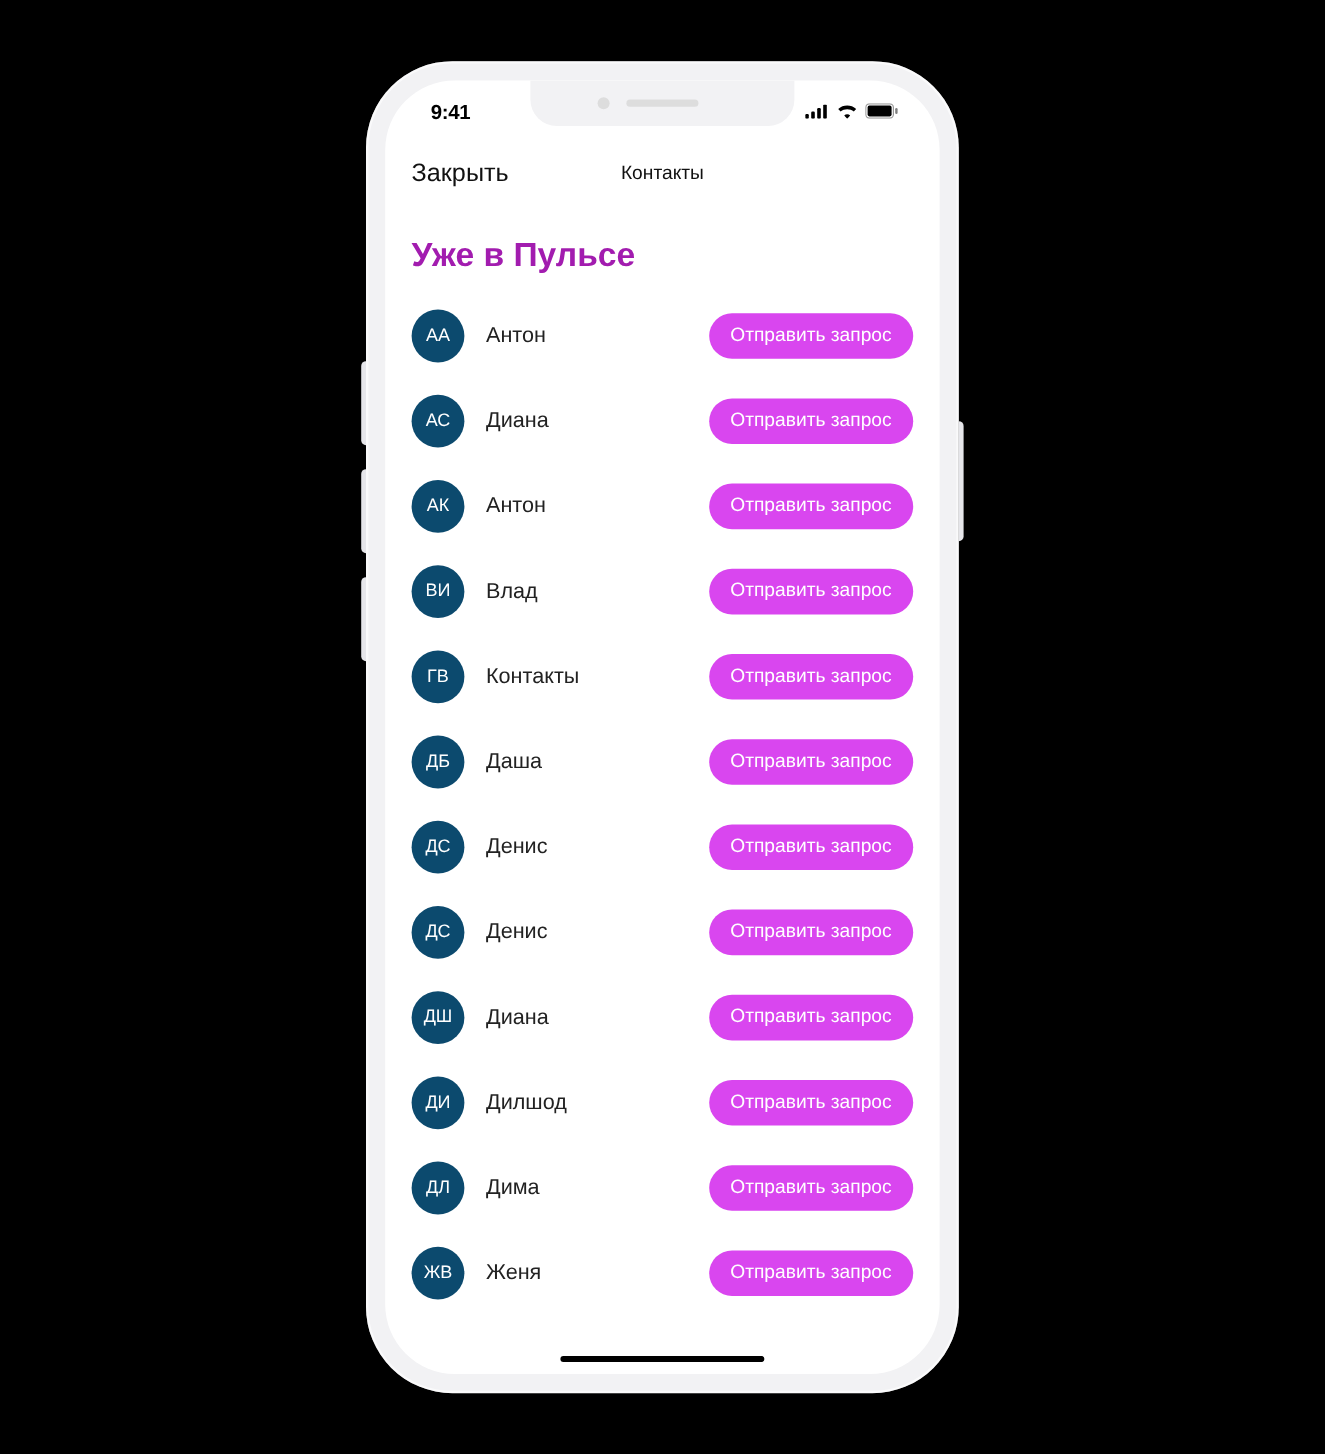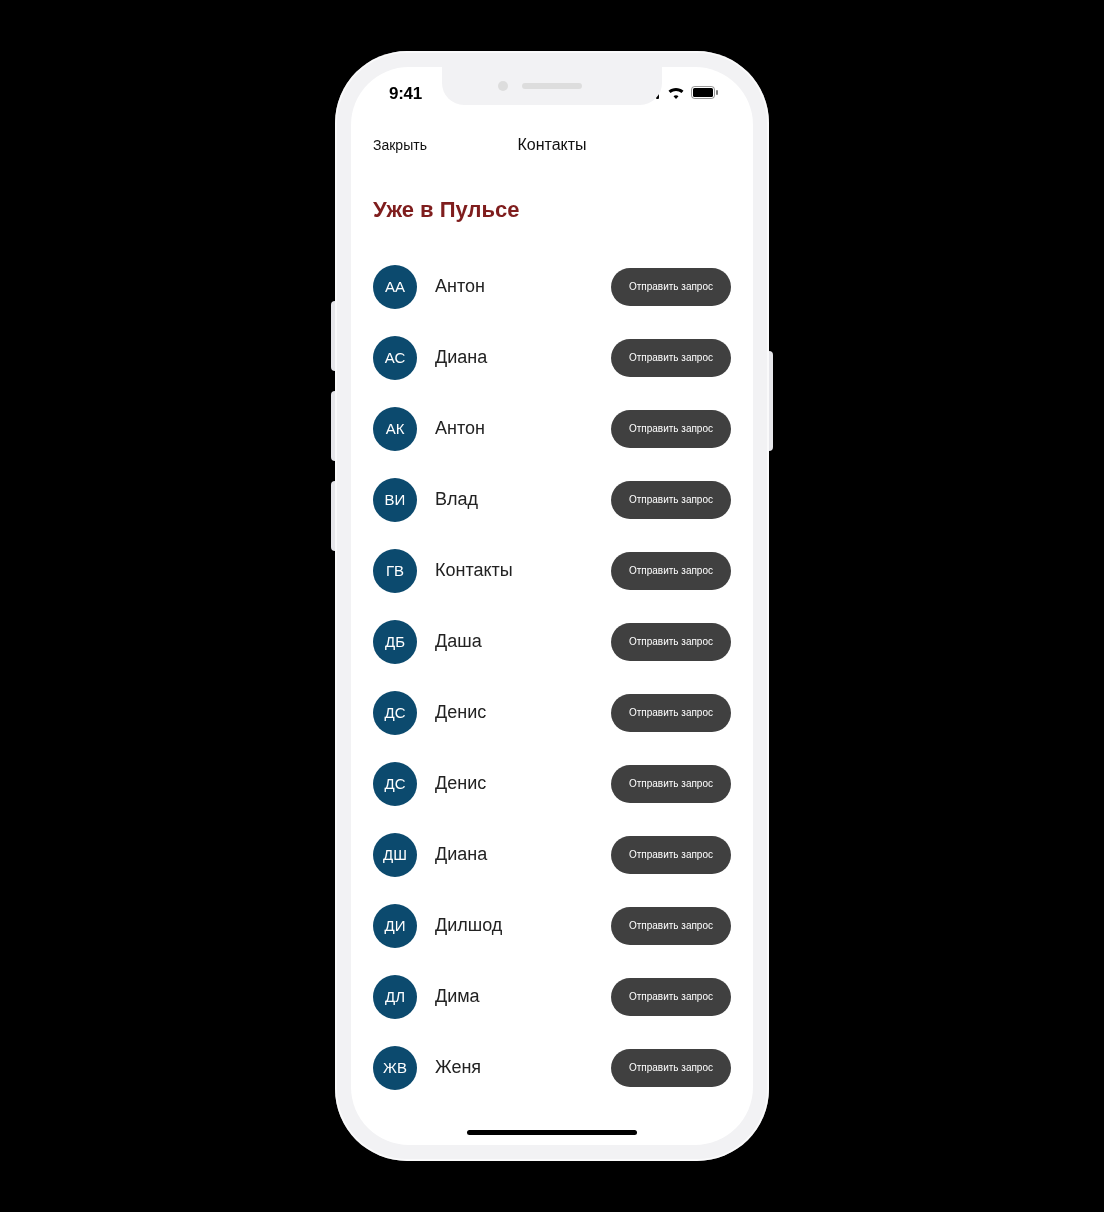--- a/index.html
+++ b/index.html
@@ -6,21 +6,21 @@
     body {
       background: #000;
       width: 1104px;
       height: 1212px;
       display: flex;
       align-items: center;
       justify-content: center;
       font-family: -apple-system, BlinkMacSystemFont, "Segoe UI", sans-serif;
     }
     .phone-frame {
-      width: 434px;
+      width: 494px;
       height: 1110px;
       background: #f2f2f4;
       border-radius: 72px;
       padding: 16px;
       position: relative;
       box-shadow: 0 40px 80px rgba(0,0,0,0.5), inset 0 0 0 2px rgba(255,255,255,0.6);
     }
     .phone-frame::before {
       content: "";
       position: absolute;
@@ -102,44 +102,44 @@
     }
     .signal-icon, .wifi-icon, .battery-icon { display: inline-block; }
     .nav-bar {
       height: 48px;
       display: flex;
       align-items: center;
       padding: 0 22px;
       position: relative;
     }
     .nav-close {
-      font-size: 14px;
+      font-size: 21px;
       color: #111;
       background: none; border: none;
       cursor: pointer;
       font-family: inherit;
     }
     .nav-title {
       position: absolute;
       left: 50%;
       transform: translateX(-50%);
       font-size: 16px;
       font-weight: 500;
       color: #111;
     }
     .content {
       padding: 0 22px;
       overflow: hidden;
     }
     .section-title {
-      font-size: 22px;
+      font-size: 28px;
       font-weight: 700;
-      color: #7f1d1d;
+      color: #a21caf;
       margin-top: 28px;
-      margin-bottom: 28px;
+      margin-bottom: 15px;
     }
     .contact-row {
       display: flex;
       align-items: center;
       height: 71px;
     }
     .avatar {
       width: 44px; height: 44px;
       border-radius: 50%;
       background: #0c4a6e;
@@ -151,27 +151,27 @@
       justify-content: center;
       flex-shrink: 0;
     }
     .contact-name {
       margin-left: 18px;
       font-size: 18px;
       color: #222;
       flex: 1;
     }
     .action-btn {
-      background: #404040;
+      background: #d946ef;
       color: #fff;
       border: none;
       border-radius: 20px;
       height: 38px;
       padding: 0 18px;
-      font-size: 10px;
+      font-size: 16px;
       font-weight: 500;
       cursor: pointer;
       font-family: inherit;
     }
     .home-indicator {
       position: absolute;
       bottom: 10px;
       left: 50%;
       transform: translateX(-50%);
       width: 170px; height: 5px;

